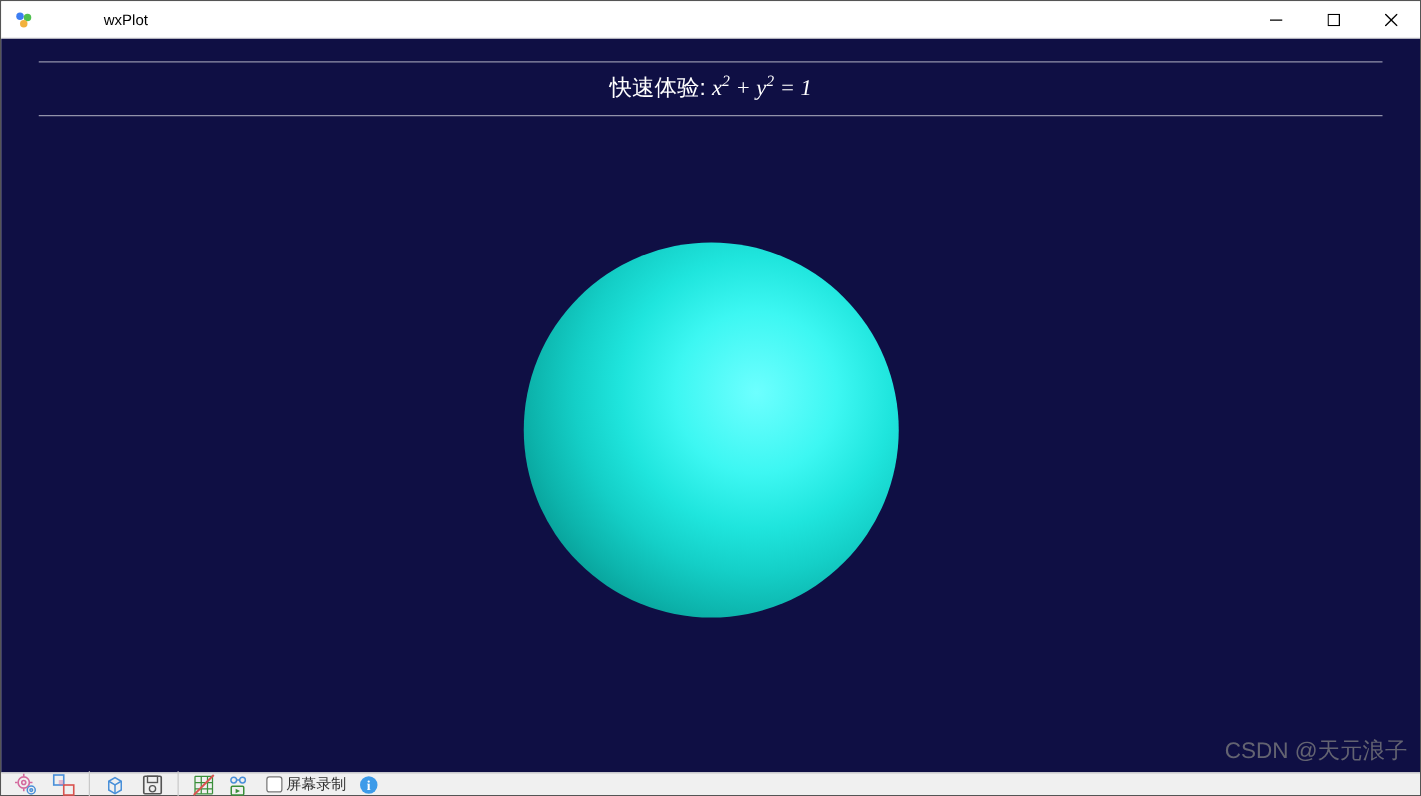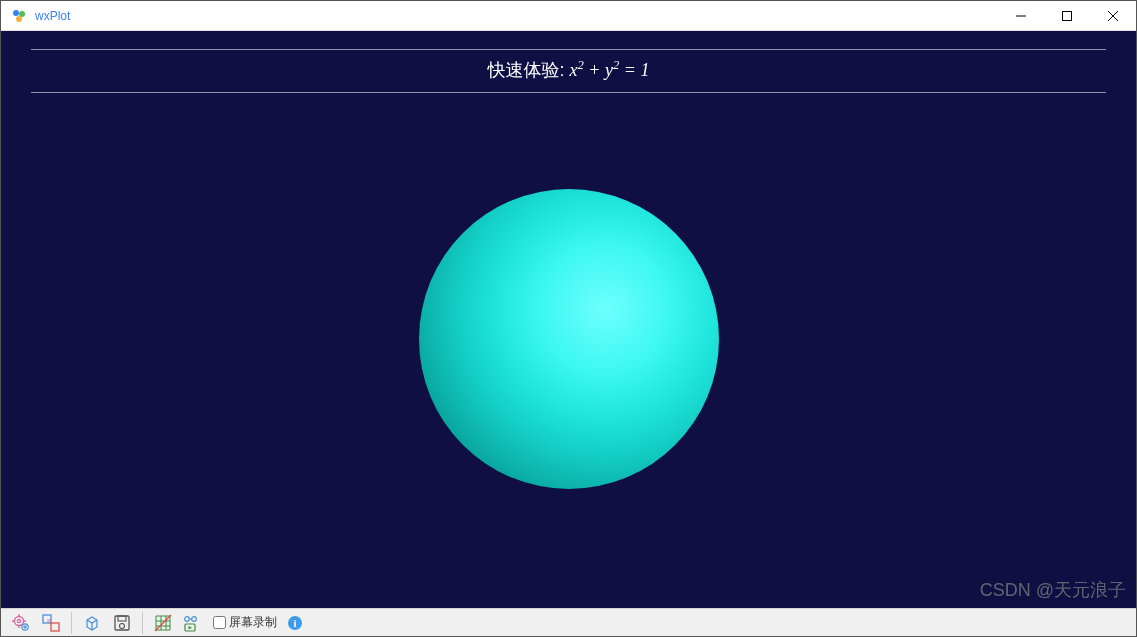--- a/index.html
+++ b/index.html
@@ -1,20 +1,20 @@
 <!DOCTYPE html>
 <html><head>
 <meta charset="utf-8">
 <style>
   * { box-sizing: border-box; margin: 0; padding: 0; }
   html, body { width: 1137px; height: 637px; font-family: "Segoe UI", Tahoma, sans-serif; overflow: hidden; background: #fff; }
   .window { width: 1137px; height: 637px; display: flex; flex-direction: column; border: 1px solid #555; background: #fff; }
   .titlebar { height: 30px; display: flex; align-items: center; background: #fff; border-bottom: 1px solid #e0e0e0; }
   .titlebar .app-icon { width: 16px; height: 16px; margin: 0 8px 0 10px; }
-  .titlebar .title { font-size: 12px; color: #3b82f6; flex: 0 0 auto; }
+  .titlebar .title { font-size: 12px; color: #000000; flex: 0 0 auto; margin-left: 48px; }
   .titlebar .spacer { flex: 1; }
   .winbtn { width: 46px; height: 30px; display: flex; align-items: center; justify-content: center; }
   .winbtn svg { width: 10px; height: 10px; }
   .canvas-area { flex: 1; background: #0f0f44; position: relative; overflow: hidden; }
   .plot-title-wrap { position: absolute; top: 18px; left: 30px; right: 30px; }
   .plot-title-wrap .linehr { height: 1px; background: rgba(255,255,255,0.55); }
   .plot-title { text-align: center; color: #fff; font-size: 18px; padding: 8px 0 10px 0; font-weight: 400; }
   .plot-title .prefix { font-weight: 500; }
   .plot-title .equation { font-style: italic; font-family: "Cambria Math", "Times New Roman", serif; }
   .plot-title sup { font-size: 0.7em; vertical-align: super; font-style: italic;}
@@ -23,21 +23,21 @@
     radial-gradient(circle at 62% 40%,
       #6dffff 0%,
       #3df7f2 25%,
       #1fe5dd 42%,
       #14cfc7 56%,
       #0cb3ab 70%,
       #05928b 84%,
       #005e59 100%);
     margin-top: 38px;
   }
-  .toolbar { height: 28px; background: #f0f0f0; border-top: 1px solid #d4d4d4; display: flex; align-items: center; padding: 0 6px; gap: 2px; position: relative; }
+  .toolbar { height: 18px; background: #f0f0f0; border-top: 1px solid #d4d4d4; display: flex; align-items: center; padding: 0 6px; gap: 2px; position: relative; }
   .tbtn { width: 28px; height: 28px; display: flex; align-items: center; justify-content: center; border: 1px solid transparent; border-radius: 2px; }
   .tsep { width: 1px; height: 22px; background: #c9c9c9; margin: 0 4px; }
   .checkwrap { display: flex; align-items: center; font-size: 12px; color: #333; margin-left: 4px; gap: 3px; }
   .checkwrap input { width: 13px; height: 13px; }
   .info-icon { width: 16px; height: 16px; margin-left: 8px; display:flex; align-items:center; justify-content:center;}
   .watermark { position: absolute; right: 10px; bottom: 6px; font-size: 18px; color: rgba(128,128,128,0.75); font-family: "Microsoft YaHei", sans-serif; pointer-events: none; }
 </style>
 </head>
 <body>
 

